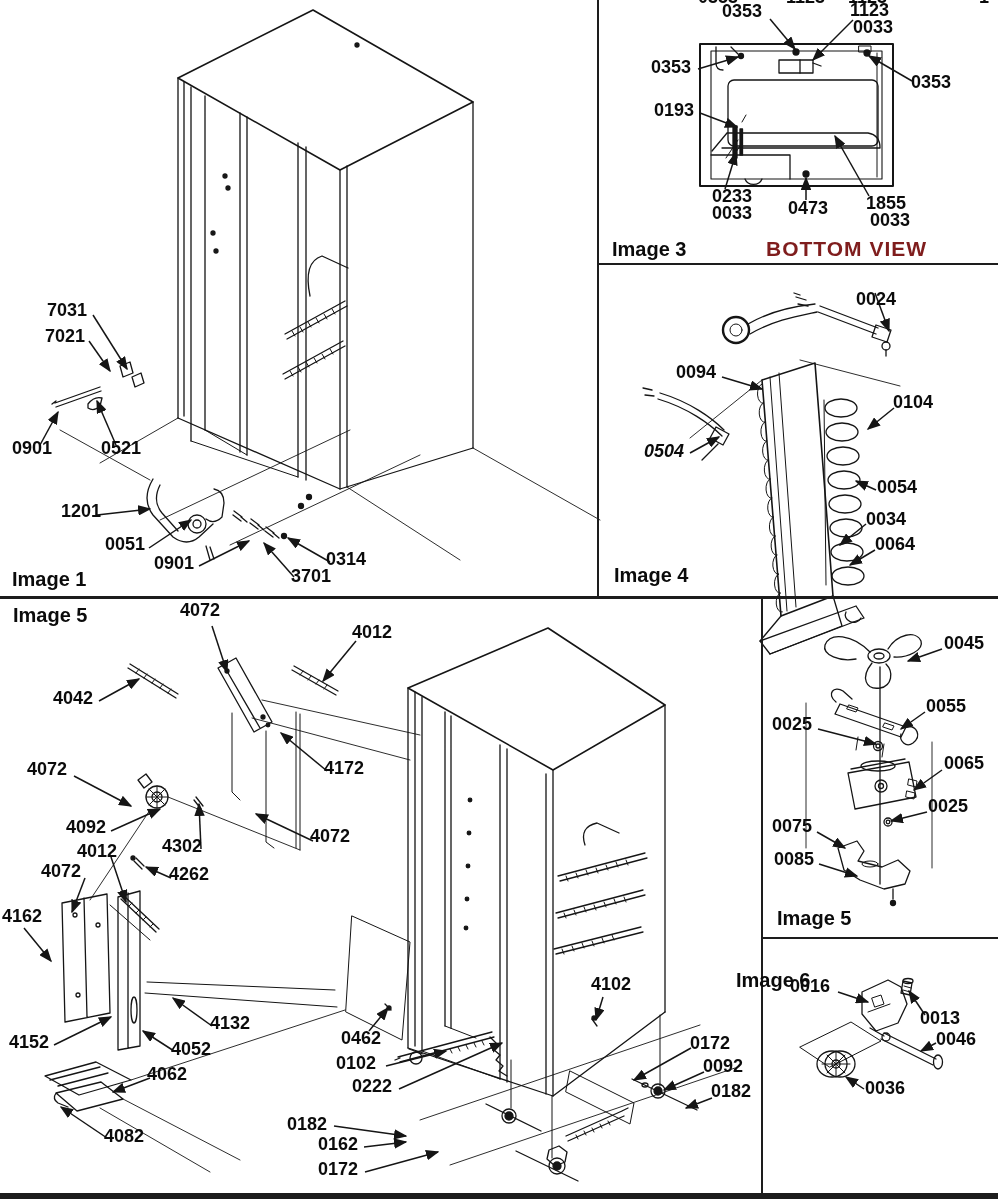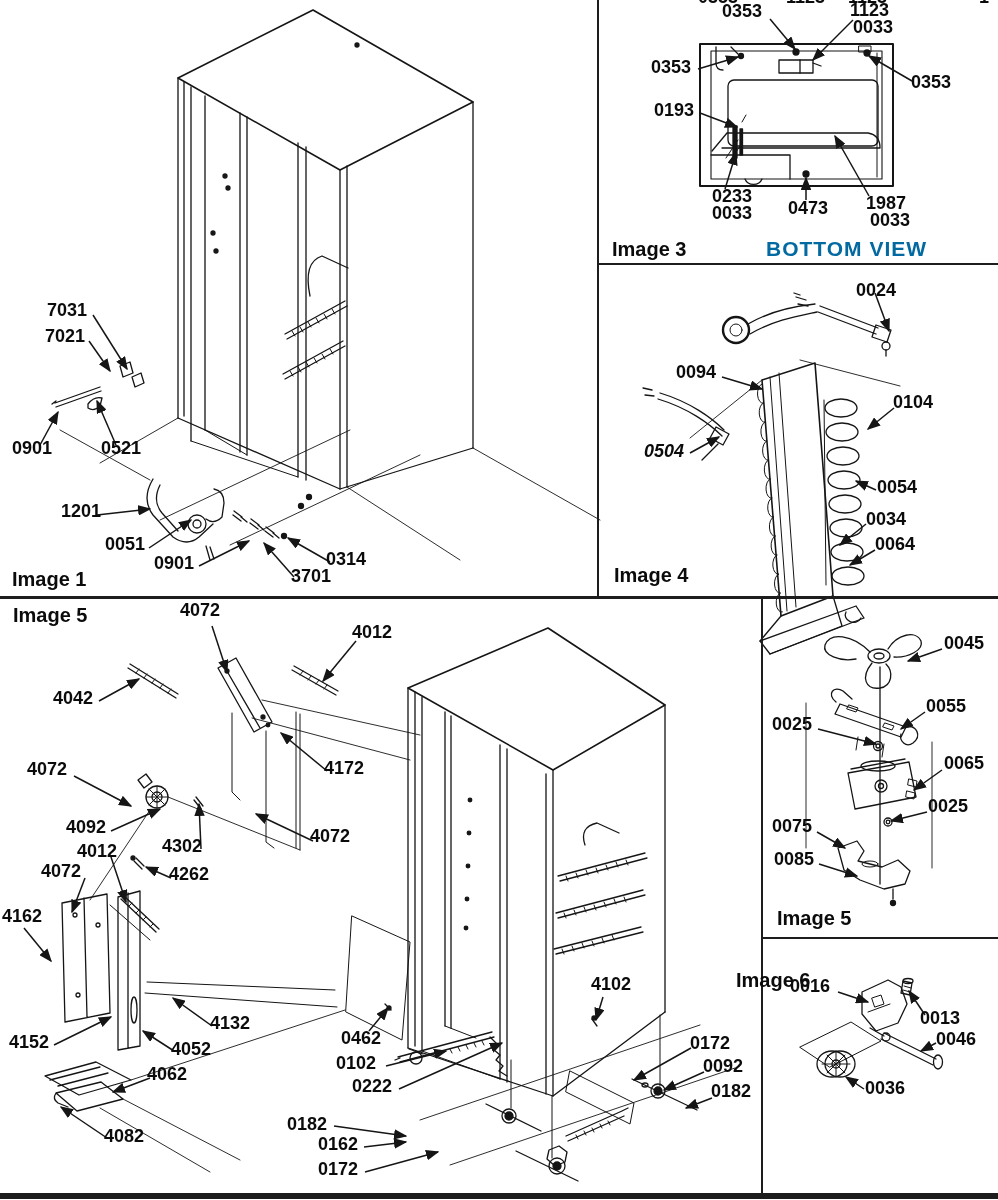--- a/index.html
+++ b/index.html
@@ -2,21 +2,21 @@
 <html><head>
 <meta charset="utf-8">
 <style>
   html,body{margin:0;padding:0;background:#fff;}
   #screen{position:relative;width:998px;height:1200px;background:#ffffff;overflow:hidden;
           font-family:"Liberation Sans",sans-serif;}
   svg.layer{position:absolute;left:0;top:0;width:998px;height:1200px;}
   .callout{position:absolute;font-weight:bold;font-size:18px;line-height:17px;
            color:#0b0b0b;white-space:nowrap;letter-spacing:0px;}
   .caption{position:absolute;font-weight:bold;font-size:20px;color:#0b0b0b;white-space:nowrap;}
-  .subtitle{position:absolute;font-weight:bold;font-size:21px;color:#0369a1;letter-spacing:1px;white-space:nowrap;}
+  .subtitle{position:absolute;font-weight:bold;font-size:21px;color:#7f1d1d;letter-spacing:1px;white-space:nowrap;}
   .divider{position:absolute;background:#1d1d1d;}
   .frag{position:absolute;top:0;height:5px;overflow:hidden;}
   .frag span{position:relative;top:-13px;font-weight:bold;font-size:18px;color:#0b0b0b;}
 </style>
 </head>
 <body>
 
 <div id="screen">
 
   <svg class="layer" viewBox="0 0 998 1200" fill="none" stroke="#151515" stroke-width="1.3" stroke-linecap="round" stroke-linejoin="round">
@@ -355,23 +355,23 @@
       <div class="callout" style="left: 711px; top: 1083px;">0182</div>
       <div class="callout" style="left: 722px; top: 3px;">0353</div>
       <div class="callout" style="left: 850px; top: 2px;">1123</div>
       <div class="callout" style="left: 853px; top: 19px;">0033</div>
       <div class="callout" style="left: 651px; top: 59px;">0353</div>
       <div class="callout" style="left: 911px; top: 74px;">0353</div>
       <div class="callout" style="left: 654px; top: 102px;">0193</div>
       <div class="callout" style="left: 712px; top: 188px;">0233</div>
       <div class="callout" style="left: 712px; top: 205px;">0033</div>
       <div class="callout" style="left: 788px; top: 200px;">0473</div>
-      <div class="callout" style="left: 866px; top: 195px;">1987</div>
+      <div class="callout" style="left: 866px; top: 195px;">1855</div>
       <div class="callout" style="left: 870px; top: 212px;">0033</div>
-      <div class="callout" style="left: 856px; top: 282px; text-align: center;">0024</div>
+      <div class="callout" style="left: 856px; top: 291px; text-align: center;">0024</div>
       <div class="callout" style="left: 676px; top: 364px;">0094</div>
       <div class="callout" style="left: 893px; top: 394px;">0104</div>
       <div class="callout" style="left: 644px; top: 443px; font-style: italic;">0504</div>
       <div class="callout" style="left: 877px; top: 479px;">0054</div>
       <div class="callout" style="left: 866px; top: 511px;">0034</div>
       <div class="callout" style="left: 875px; top: 536px;">0064</div>
       <div class="callout" style="left: 944px; top: 635px;">0045</div>
       <div class="callout" style="left: 926px; top: 698px;">0055</div>
       <div class="callout" style="left: 772px; top: 716px;">0025</div>
       <div class="callout" style="left: 944px; top: 755px;">0065</div>

